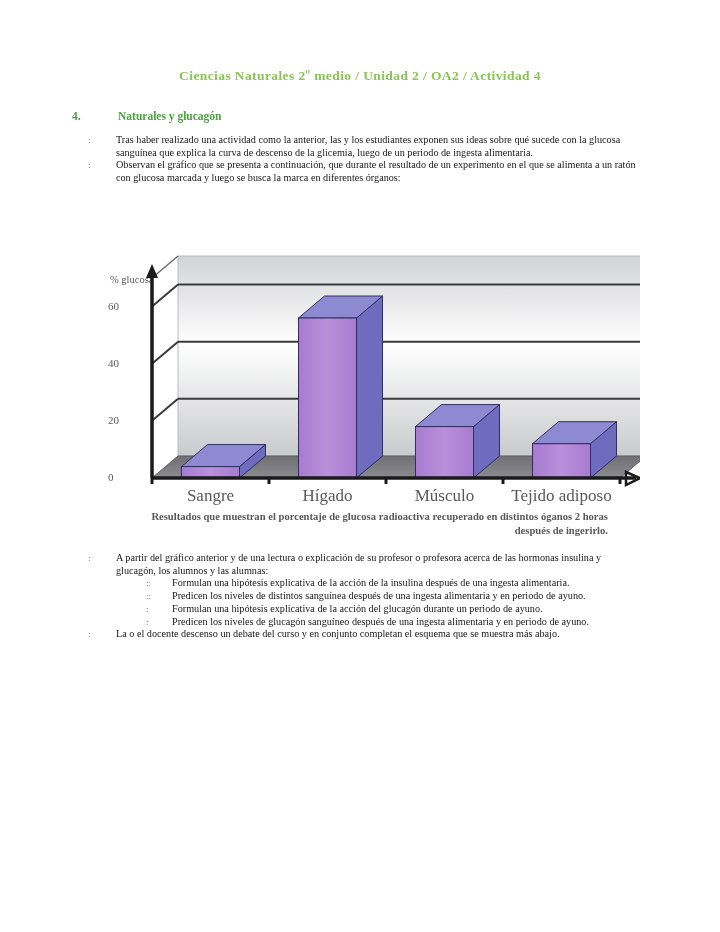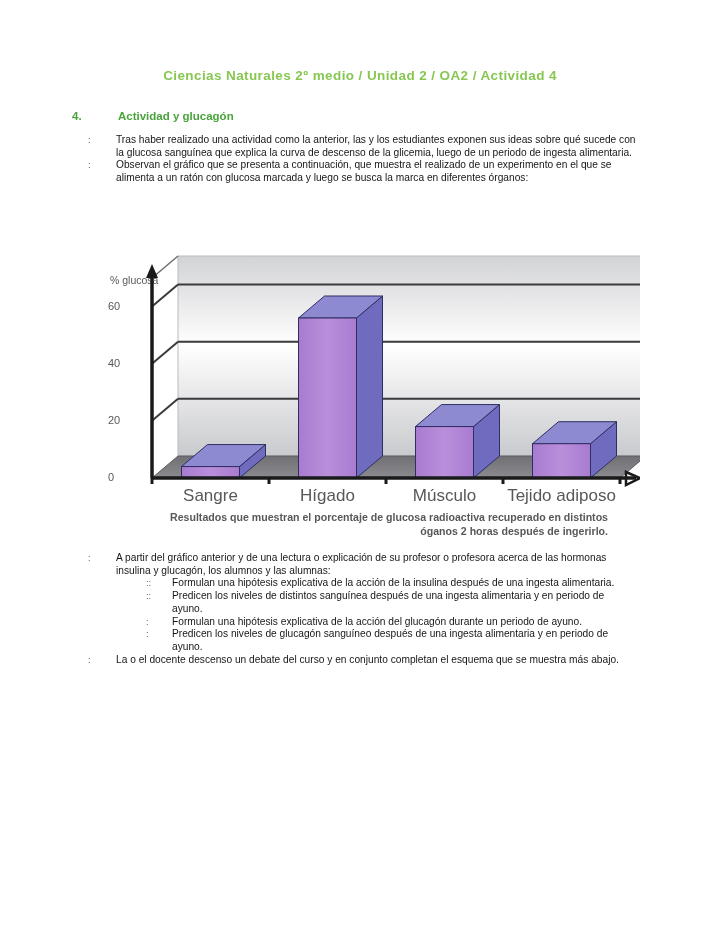--- a/index.html
+++ b/index.html
@@ -7,20 +7,21 @@
     margin: 0; padding: 0;
     width: 720px; height: 932px;
     background: #ffffff;
     font-family: "Liberation Sans", sans-serif;
   }
   .page {
     position: relative;
     width: 720px; height: 735px;
     background: #ffffff;
     overflow: hidden;
+    font-family: Liberation Serif, serif;
   }
 
   
   .doc-title {
     position: absolute;
     left: 0; right: 0; top: 68px;
     text-align: center;
     font-size: 13.5px;
     font-weight: bold;
     color: #7dc242;
@@ -129,31 +130,31 @@
 </style>
 </head>
 <body>
 
 <div class="page">
 
   <div class="doc-title">Ciencias Naturales 2º medio / Unidad 2 / OA2 / Actividad 4</div>
 
   <div class="section-head">
     <span class="section-num">4.</span>
-    <span class="section-label">Actividad y glucagón</span>
+    <span class="section-label">Naturales y glucagón</span>
   </div>
 
   <div class="bullets">
     <div class="bullet-row">
       <span class="bullet-mark">:</span>
       <span class="bullet-text">Tras haber realizado una actividad como la anterior, las y los estudiantes exponen sus ideas sobre qué sucede con la glucosa sanguínea que explica la curva de descenso de la glicemia, luego de un periodo de ingesta alimentaria.</span>
     </div>
     <div class="bullet-row">
       <span class="bullet-mark">:</span>
-      <span class="bullet-text">Observan el gráfico que se presenta a continuación, que muestra el realizado de un experimento en el que se alimenta a un ratón con glucosa marcada y luego se busca la marca en diferentes órganos:</span>
+      <span class="bullet-text">Observan el gráfico que se presenta a continuación, que durante el resultado de un experimento en el que se alimenta a un ratón con glucosa marcada y luego se busca la marca en diferentes órganos:</span>
     </div>
   </div>
 
   <div class="chart-wrap">
     <div class="axis-title">% glucosa</div>
     <div class="plot">
       <svg id="chart-svg" width="540" height="270">
           <defs>
             <linearGradient id="wg" x1="0" y1="0" x2="0" y2="1">
               <stop offset="0" stop-color="#d2d3d6"></stop>

